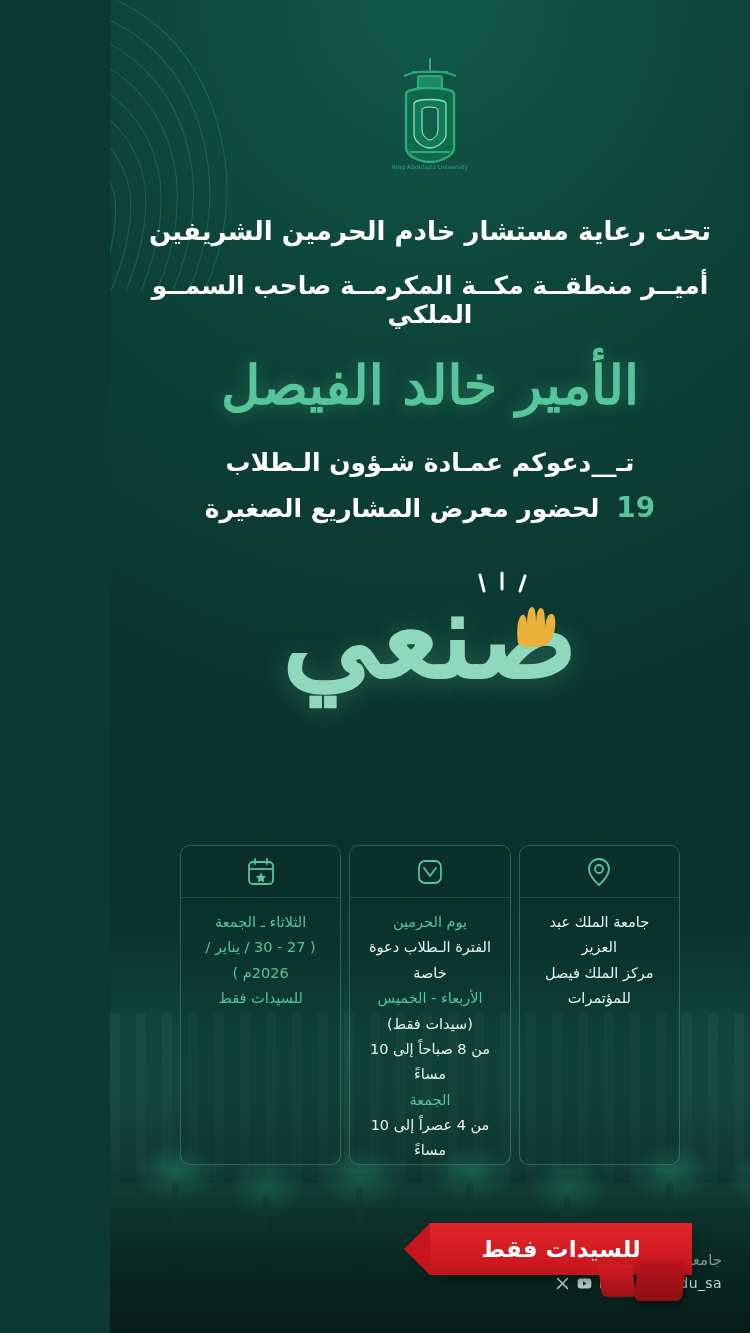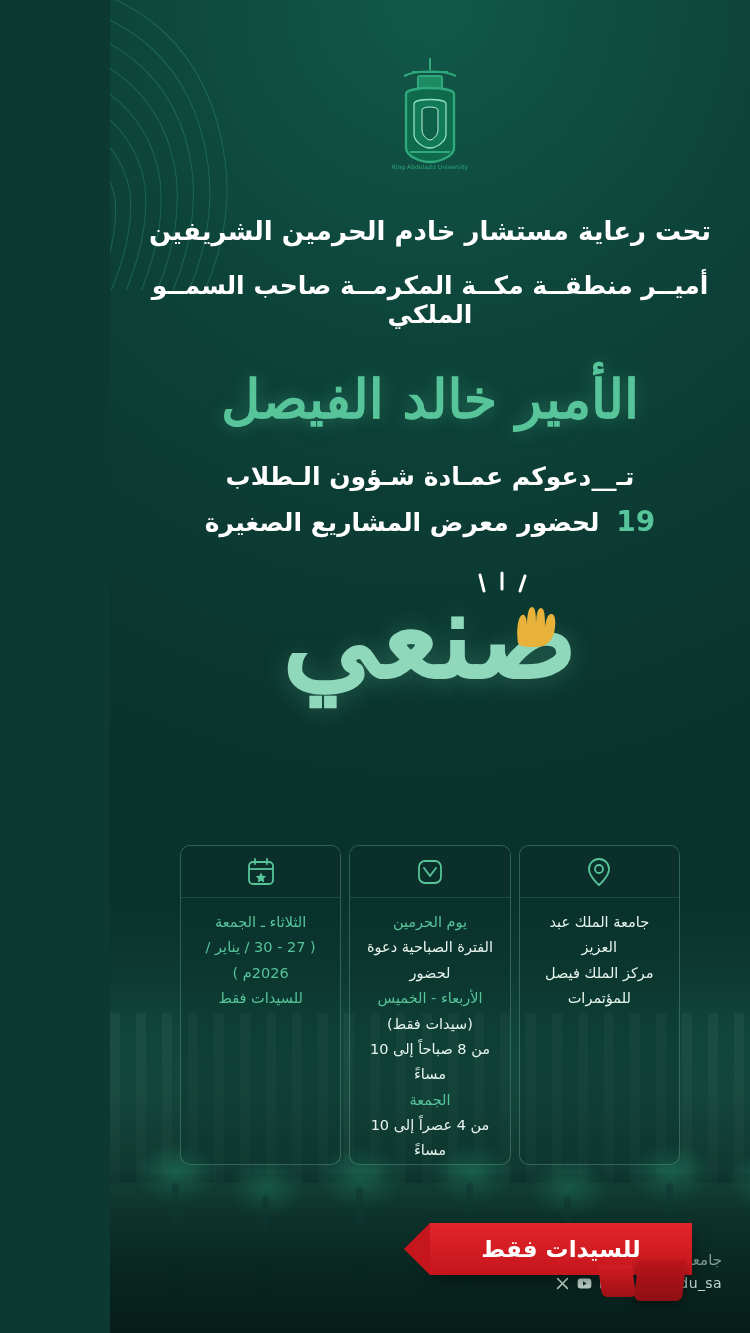--- a/index.html
+++ b/index.html
@@ -85,21 +85,21 @@
   }
   .h-line1 {
     font-size: 26px; font-weight: bold; letter-spacing: .2px;
     color: #ffffff; line-height: 1.5;
   }
   .h-line2 {
     font-size: 25px; font-weight: bold; color: #ffffff;
     margin-top: 20px; letter-spacing: 1.2px;
   }
   .prince-name {
-    margin-top: 34px;
+    margin-top: 20px;
     font-size: 54px;
     font-family: "DejaVu Serif", "Liberation Serif", serif;
     font-weight: bold;
     color: #57c49a;
     text-shadow: 0 0 18px rgba(87,196,154,.35);
     letter-spacing: -2px;
     line-height: 1.35;
     text-align: center;
   }
   .invite {
@@ -344,21 +344,21 @@
 
     <div class="card">
       <div class="card-head">
         <svg class="icon-svg" width="34" height="34" viewBox="0 0 34 34">
           <rect x="6" y="6" width="22" height="22" rx="6" fill="none" stroke="#57c49a" stroke-width="1.8"></rect>
           <path d="M11 13 L17 21 L23 13" fill="none" stroke="#57c49a" stroke-width="1.8" stroke-linecap="round" stroke-linejoin="round"></path>
         </svg>
       </div>
       <div class="card-body">
         <span class="row accent">يوم الحرمين</span>
-        <span class="row">الفترة الصباحية دعوة لحضور</span>
+        <span class="row">الفترة الـطلاب دعوة خاصة</span>
         <span class="row accent">الأربعاء - الخميس</span>
         <span class="row">(سيدات فقط)</span>
         <span class="row">من 8 صباحاً إلى 10 مساءً</span>
         <span class="row accent">الجمعة</span>
         <span class="row">من 4 عصراً إلى 10 مساءً</span>
       </div>
     </div>
 
     <div class="card">
       <div class="card-head">

